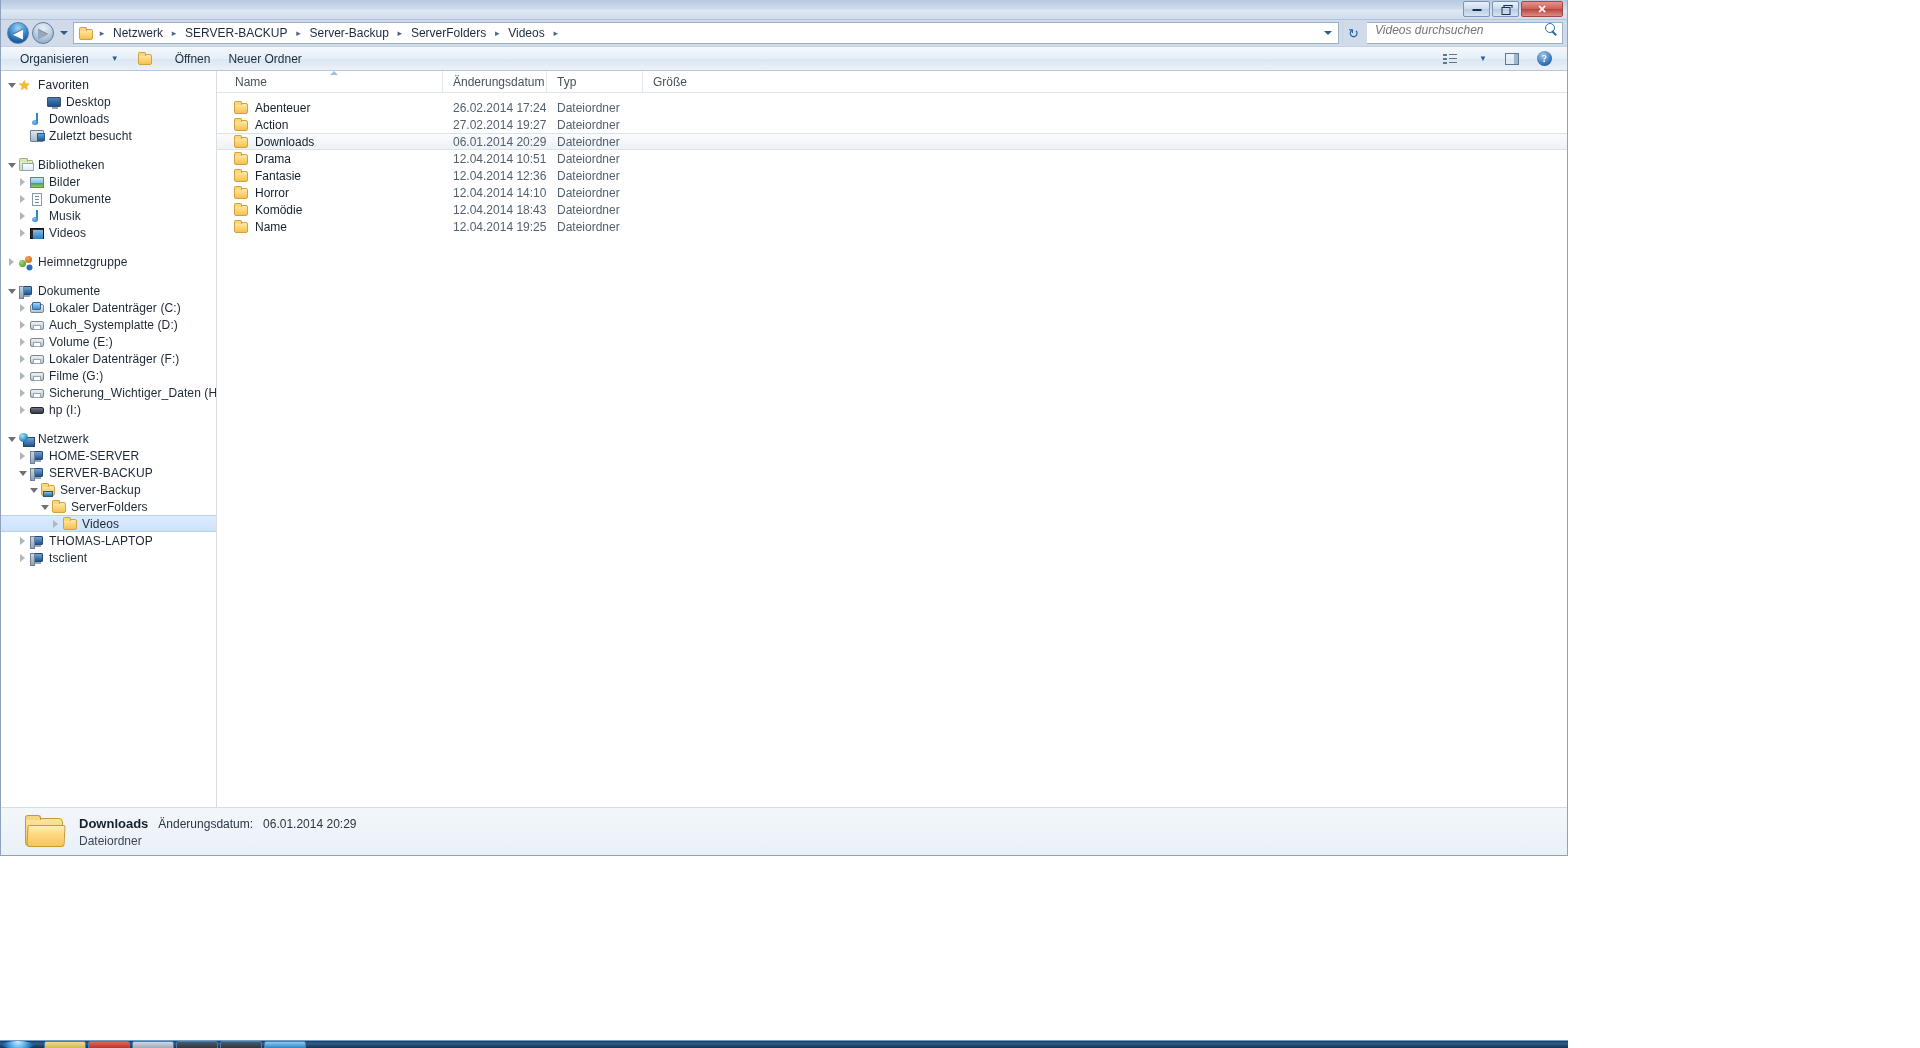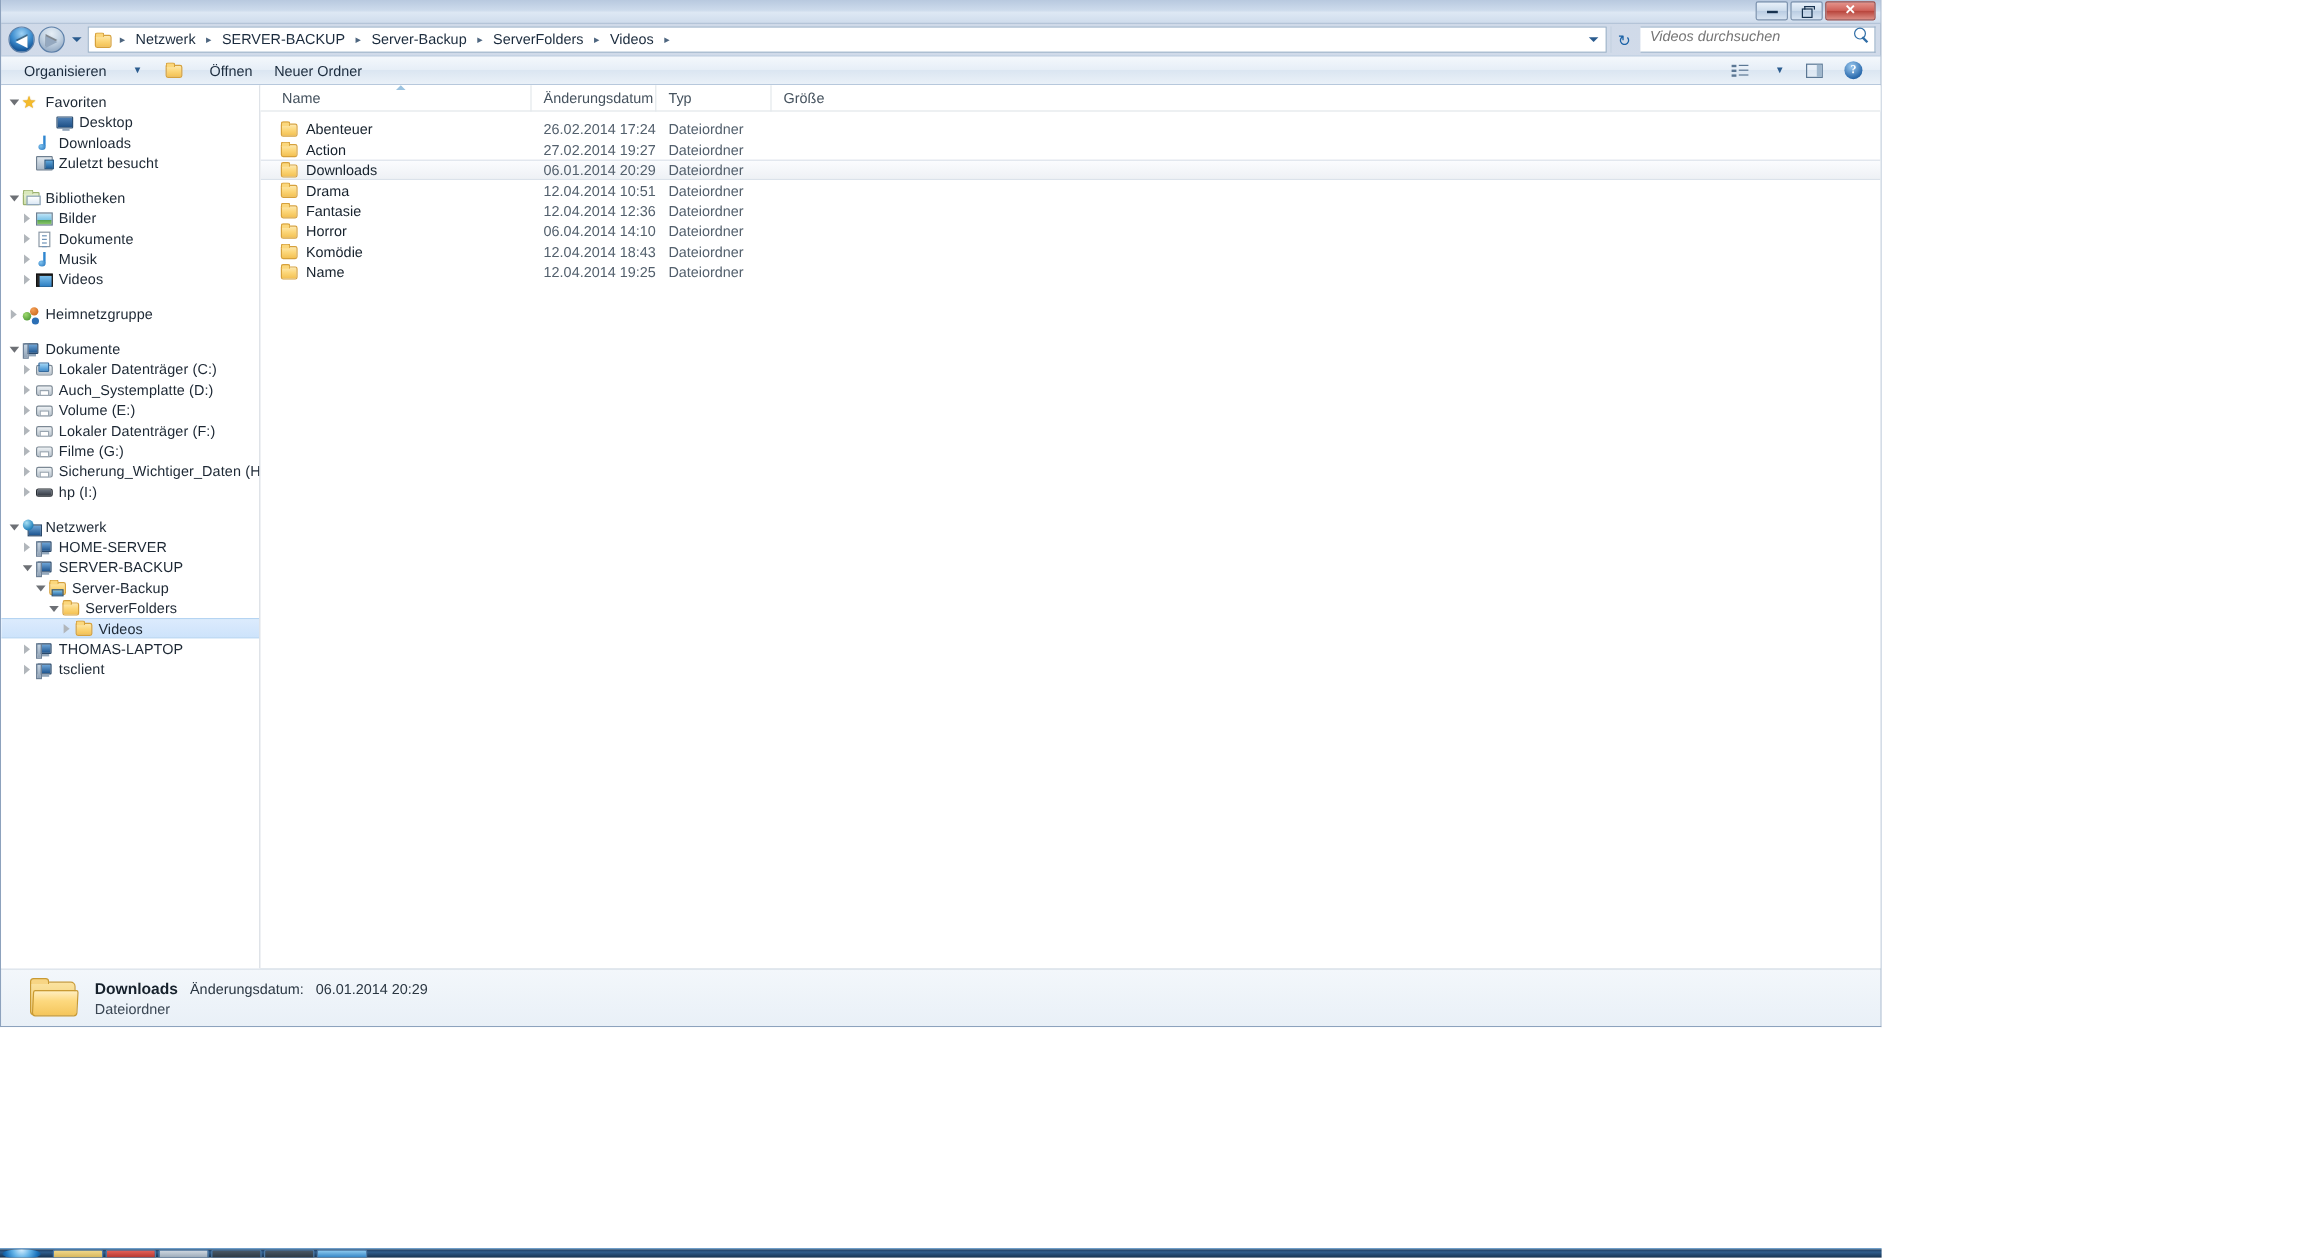--- a/index.html
+++ b/index.html
@@ -843,21 +843,21 @@
             <div class="cell type">Dateiordner</div>
             <div class="cell size"></div>
           </div>
           <div class="row">
             <div class="cell name">
               <span class="rowfolder">
                 <span class="ic-folder"></span>
               </span>
               <span>Horror</span>
             </div>
-            <div class="cell date">06.04.2014 14:10</div>
+            <div class="cell date">12.04.2014 14:10</div>
             <div class="cell type">Dateiordner</div>
             <div class="cell size"></div>
           </div>
           <div class="row">
             <div class="cell name">
               <span class="rowfolder">
                 <span class="ic-folder"></span>
               </span>
               <span>Komödie</span>
             </div>

